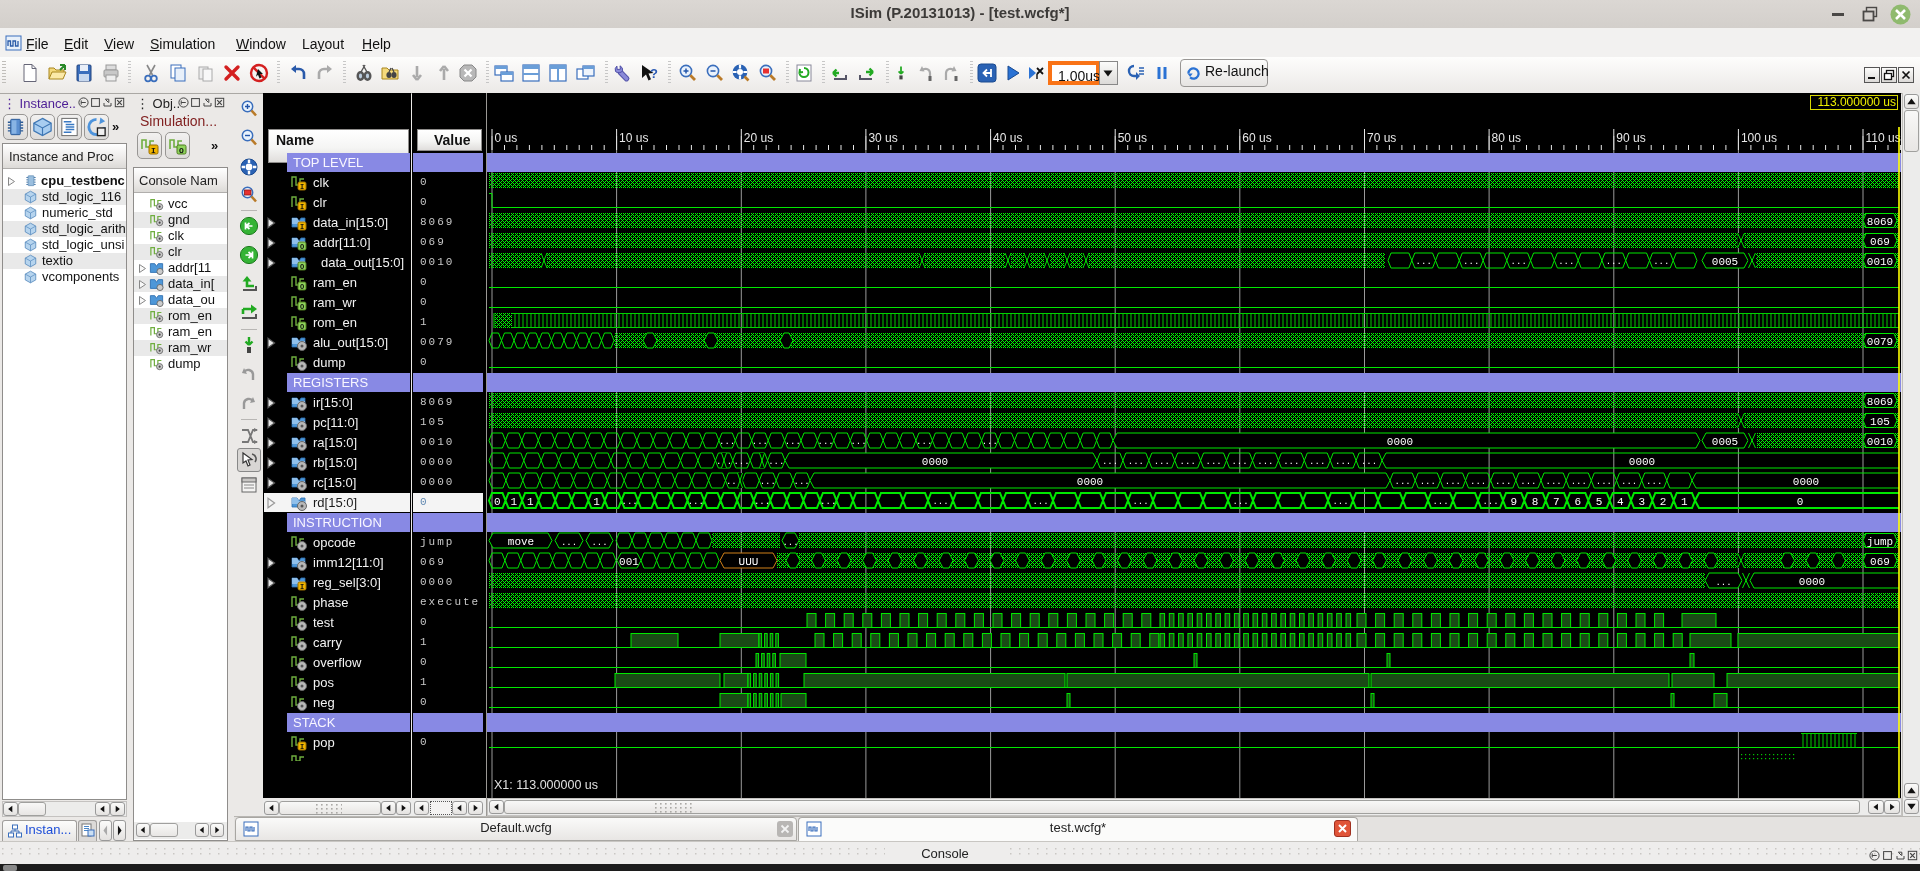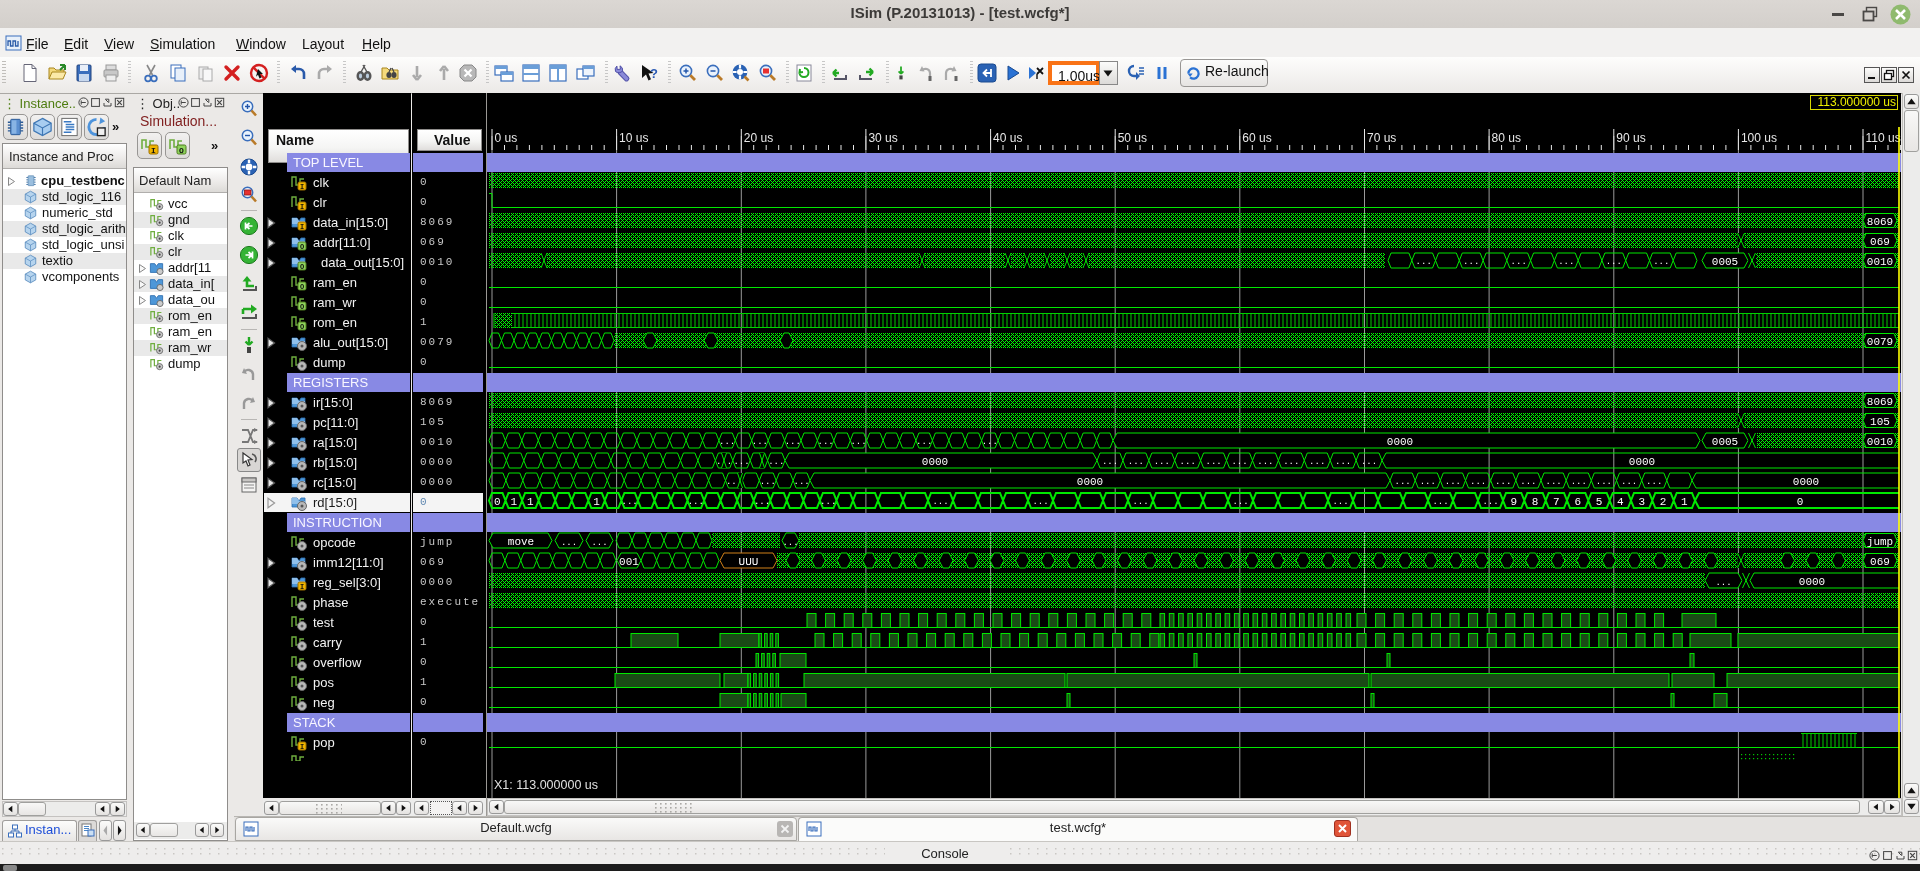--- a/index.html
+++ b/index.html
@@ -228,21 +228,21 @@
 <svg style="position:absolute;left:1152px;top:63px" width="20" height="20" viewBox="0 0 20 20">
     <path d="M7,4 v12 M13,4 v12" stroke="#2a72d4" stroke-width="3"></path>
   </svg>
 <div style="position:absolute;left:1180px;top:59px;width:88px;height:28px;border:1px solid #989694;border-radius:4px;background:linear-gradient(#fcfcfb,#e6e4e2);box-sizing:border-box"></div>
 <svg style="position:absolute;left:1185px;top:65px" width="17" height="17" viewBox="0 0 20 20">
     <path d="M4,10 a6,6 0 1,1 2,4.5" fill="none" stroke="#2a72d4" stroke-width="2.6"></path>
     <path d="M3,10 l3,4 3,-4 z" fill="#2a72d4"></path>
   </svg>
 <div style="position:absolute;left:1205px;top:63px;font:14px 'Liberation Sans', sans-serif;color:#111">Re-launch</div>
 
-<div style="position:absolute;left:3px;top:96px;font:13px 'Liberation Sans', sans-serif;color:#4d7c0f">⋮&nbsp;Instance..</div>
+<div style="position:absolute;left:3px;top:96px;font:13px 'Liberation Sans', sans-serif;color:#4c1d95">⋮&nbsp;Instance..</div>
 <svg style="position:absolute;left:78px;top:97px" width="11" height="11" viewBox="0 0 11 11">
     <circle cx="5.5" cy="5.5" r="4.6" fill="none" stroke="#444" stroke-width="1"></circle>
     <path d="M3.2,5.5h4.6M3.2,3.4v4.2" stroke="#444" stroke-width="1" fill="none"></path>
   </svg>
 <svg style="position:absolute;left:90px;top:97px" width="11" height="11" viewBox="0 0 11 11">
     <rect x="1.6" y="1.6" width="7.8" height="7.8" fill="none" stroke="#444" stroke-width="1"></rect>
   </svg>
 <svg style="position:absolute;left:102px;top:97px" width="11" height="11" viewBox="0 0 11 11">
     <path d="M2,9 h7 v-3 M2,9 v-3 M6.5,5.5 L3.5,2.5 M6.8,2.2 L3.2,2.2 M6.8,2.2 v3.4" fill="none" stroke="#444" stroke-width="1"></path>
   </svg>
@@ -375,21 +375,21 @@
     <text x="13.5" y="16.5" text-anchor="middle" font-size="8" font-family="Liberation Mono, monospace" fill="#111" font-weight="bold">I</text>
   </svg>
 <div style="position:absolute;width:25px;height:26px;border:1px solid #989694;border-radius:5px;background:linear-gradient(#f2f1f0,#dddbd9);box-sizing:border-box;left:165px;top:132px;height:27px"></div>
 <svg style="position:absolute;left:168px;top:136px" width="20" height="20" viewBox="0 0 20 20">
     <path d="M2,13 V4 h4 v7 h4 V5 h4" fill="none" stroke="#6fae3f" stroke-width="1.6"></path>
     <rect x="9" y="9" width="9" height="9" rx="1.5" fill="#8fd35c" stroke="#4d7a1e"></rect>
     <text x="13.5" y="16.5" text-anchor="middle" font-size="8" font-family="Liberation Mono, monospace" fill="#111" font-weight="bold">O</text>
   </svg>
 <div style="position:absolute;left:211px;top:138px;font:bold 13px 'Liberation Sans', sans-serif;color:#111">»</div>
 <div style="position:absolute;left:133px;top:167px;width:95px;height:674px;background:#fff;border:1px solid #8f8d8b;box-sizing:border-box"></div>
-<div style="position:absolute;left:134px;top:168px;width:93px;height:25px;background:linear-gradient(#ffffff,#eceae8 60%,#dcdad7);border-bottom:1px solid #b0aeac;font:13px 'Liberation Sans', sans-serif;color:#222;line-height:25px;padding-left:5px;box-sizing:border-box;overflow:hidden">Default Nam</div>
+<div style="position:absolute;left:134px;top:168px;width:93px;height:25px;background:linear-gradient(#ffffff,#eceae8 60%,#dcdad7);border-bottom:1px solid #b0aeac;font:13px 'Liberation Sans', sans-serif;color:#222;line-height:25px;padding-left:5px;box-sizing:border-box;overflow:hidden">Console Nam</div>
 <svg style="position:absolute;left:150px;top:197px" width="14" height="14" viewBox="0 0 16 16">
     <path d="M1,12 V3 h4 v7 h4 V4 h4" fill="none" stroke="#6fae3f" stroke-width="1.4"></path>
     <circle cx="11" cy="11" r="3.5" fill="#ccc" stroke="#666"></circle>
     <circle cx="11" cy="11" r="1.2" fill="#444"></circle>
   </svg>
 <div style="position:absolute;left:168px;top:196px;font:13px 'Liberation Sans', sans-serif;color:#111;line-height:16px;white-space:nowrap;width:59px;overflow:hidden">vcc</div>
 <div style="position:absolute;left:134px;top:212px;width:93px;height:16px;background:#e9e9e9"></div>
 <svg style="position:absolute;left:150px;top:213px" width="14" height="14" viewBox="0 0 16 16">
     <path d="M1,12 V3 h4 v7 h4 V4 h4" fill="none" stroke="#6fae3f" stroke-width="1.4"></path>
     <circle cx="11" cy="11" r="3.5" fill="#ccc" stroke="#666"></circle>

